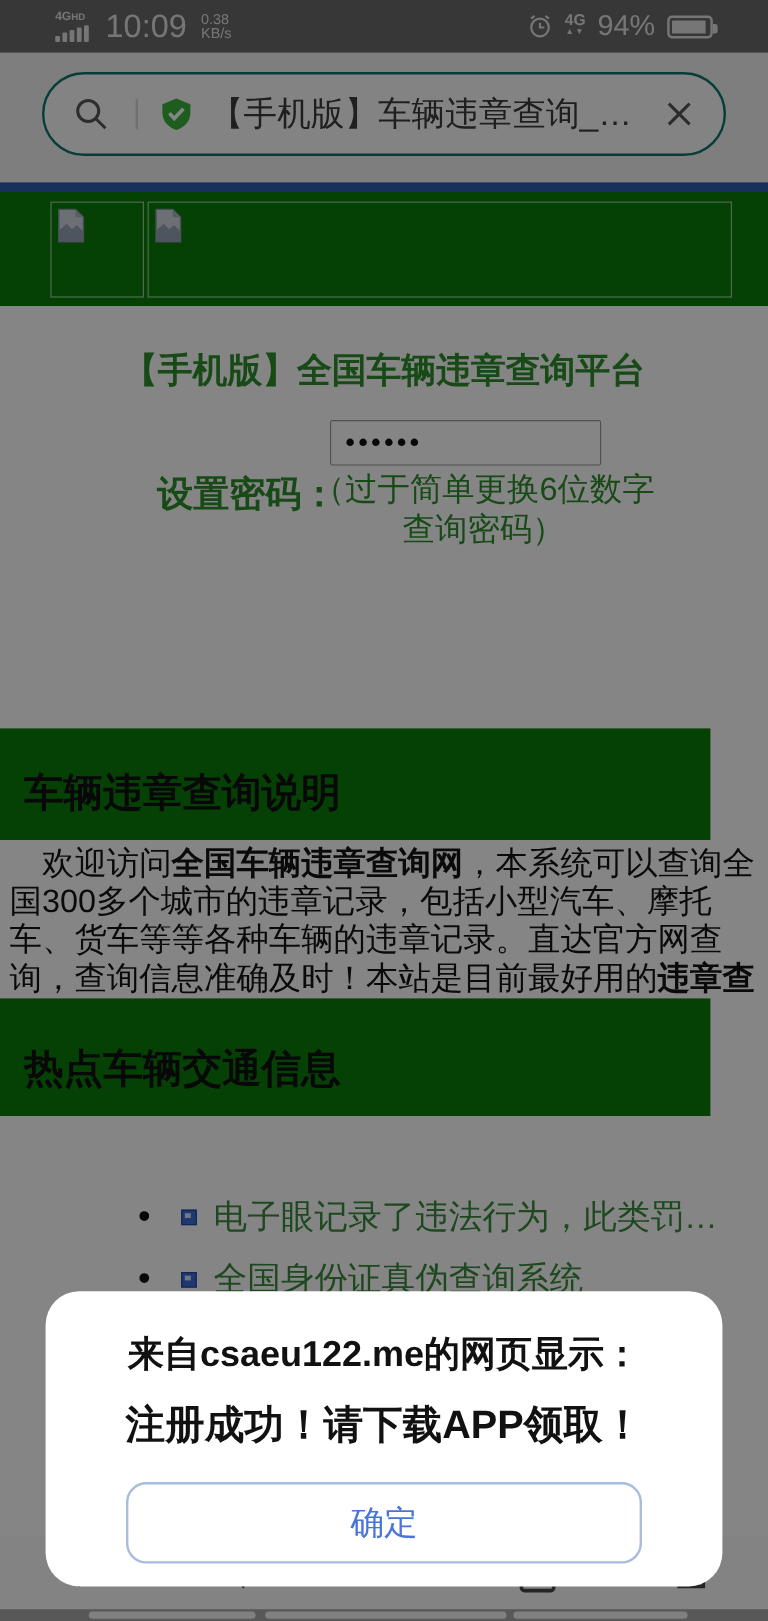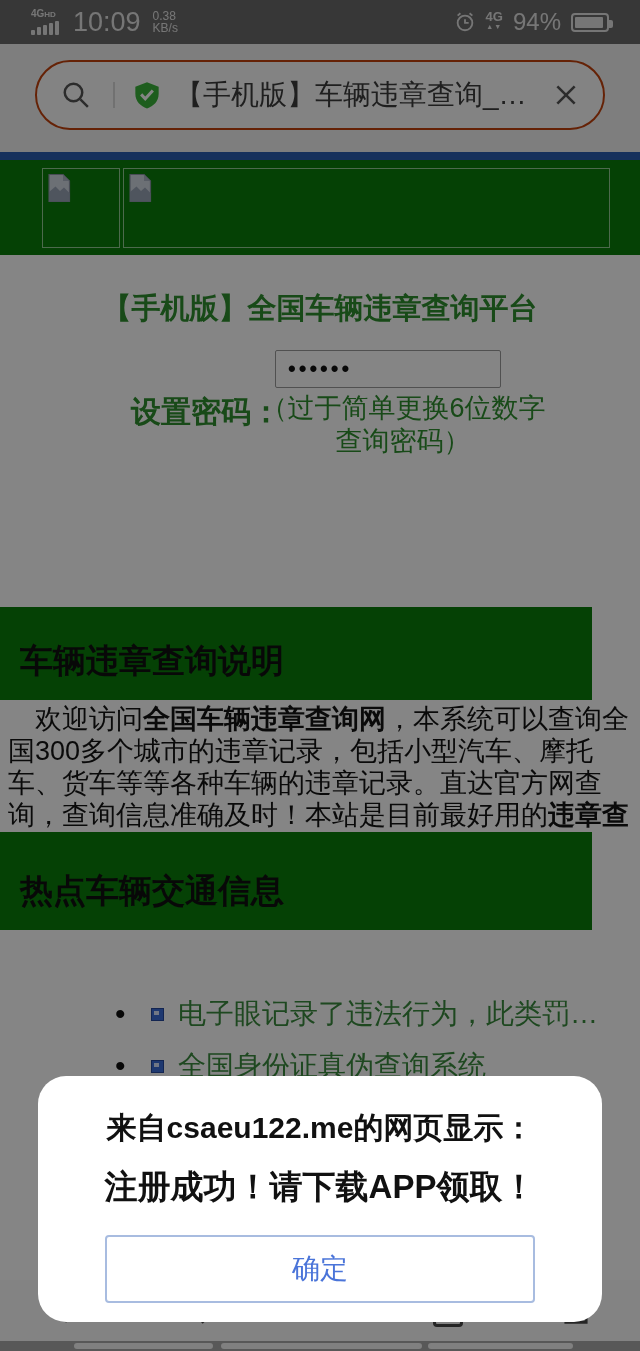--- a/index.html
+++ b/index.html
@@ -1,42 +1,42 @@
 <!DOCTYPE html>
 <html><head>
 <meta charset="utf-8">
 <style>
   html,body{margin:0;padding:0;background:#222;}
   *{box-sizing:border-box;font-family:"Liberation Sans",sans-serif;}
   .screen{position:relative;width:640px;height:1351px;margin:0 auto;background:#fff;overflow:hidden;}
 
   
   .statusbar{position:absolute;top:0;left:0;width:640px;height:44px;background:#6a6a6a;
-    display:flex;align-items:center;padding:0 31px;color:#e2e2e2;}
+    display:flex;align-items:center;padding:0 46px;color:#e2e2e2;}
   .sb-left,.sb-right{display:flex;align-items:center;gap:10px;}
   .sb-right{margin-left:auto;}
   .sig{display:flex;flex-direction:column;align-items:flex-start;}
   .sig-label{font-size:10px;font-weight:bold;line-height:10px;letter-spacing:0;}
   .sig-bars{display:flex;align-items:flex-end;gap:2px;height:14px;margin-top:1px;}
   .sig-bars i{display:block;width:4px;background:#e2e2e2;border-radius:1px;}
   .sb-time{font-size:27px;margin-left:4px;}
   .sb-speed{display:flex;flex-direction:column;line-height:12px;font-size:12px;margin-left:2px;}
   .alarm{width:22px;height:22px;}
   .data-badge{display:flex;flex-direction:column;align-items:center;line-height:10px;}
   .data-badge b{font-size:13px;font-weight:bold;}
   .data-badge s{text-decoration:none;font-size:7px;letter-spacing:1px;}
   .sb-batt{font-size:24px;}
   .battery{position:relative;width:38px;height:19px;border:2px solid #e2e2e2;border-radius:4px;padding:2px;}
   .battery i{display:block;height:100%;width:92%;background:#e2e2e2;border-radius:1px;}
   .battery:after{content:"";position:absolute;right:-6px;top:5px;width:4px;height:8px;background:#e2e2e2;border-radius:0 2px 2px 0;}
 
   
   .toolbar{position:absolute;top:44px;left:0;width:640px;height:108px;background:#f1f1f1;}
   .pill{position:absolute;left:35px;top:16px;width:570px;height:70px;background:#fcfcfc;
-    border:2px solid #c2410c;border-radius:36px;display:flex;align-items:center;padding:0 24px;}
+    border:2px solid #0f766e;border-radius:36px;display:flex;align-items:center;padding:0 24px;}
   .pill .mag{width:30px;height:30px;color:#555;flex:0 0 auto;}
   .pill .divider{width:2px;height:26px;background:#d8d8d8;margin:0 18px 0 22px;}
   .pill .shield{width:28px;height:28px;flex:0 0 auto;margin-right:14px;}
   .pill .ptitle{font-size:28px;color:#3c3c3c;white-space:nowrap;overflow:hidden;flex:1 1 auto;}
   .pill .closex{width:26px;height:26px;color:#555;flex:0 0 auto;margin-left:12px;}
 
   
   .bluebar{position:absolute;top:152px;left:0;width:640px;height:8px;background:#2d5fb0;}
   .greenheader{position:absolute;top:160px;left:0;width:640px;height:95px;background:#0a7e0a;}
   .imgbox{position:absolute;top:8px;height:80px;border:1px solid rgba(225,245,225,.65);}
@@ -81,21 +81,21 @@
   .kbstrip{position:absolute;bottom:0;left:0;width:640px;height:10px;background:#a9a9a9;}
   .kbstrip i{position:absolute;top:2px;height:6px;background:#f5f5f5;border-radius:3px;}
   .kb1{left:74px;width:139px;} .kb2{left:221px;width:201px;} .kb3{left:428px;width:145px;}
 
   
   .dim{position:absolute;inset:0;background:rgba(0,0,0,0.48);z-index:10;}
   .dialog{position:absolute;left:38px;top:1076px;width:564px;height:246px;background:#fff;border-radius:28px;z-index:20;
     display:flex;flex-direction:column;align-items:center;}
   .dlg-title{margin-top:32px;font-size:30px;font-weight:bold;color:#111;}
   .dlg-msg{margin-top:16px;font-size:33px;font-weight:bold;color:#111;}
-  .dlg-btn{margin-top:25px;width:430px;height:68px;background:#fff;border:2px solid #a8bce0;border-radius:4px;
+  .dlg-btn{margin-top:25px;width:430px;height:68px;background:#fff;border:2px solid #a8bce0;border-radius:17px;
     font-size:28px;color:#4a74d9;cursor:pointer;}
 </style>
 </head>
 <body>
 
 <div class="screen">
 
   <div class="statusbar">
     <div class="sb-left">
       <span class="sig">

